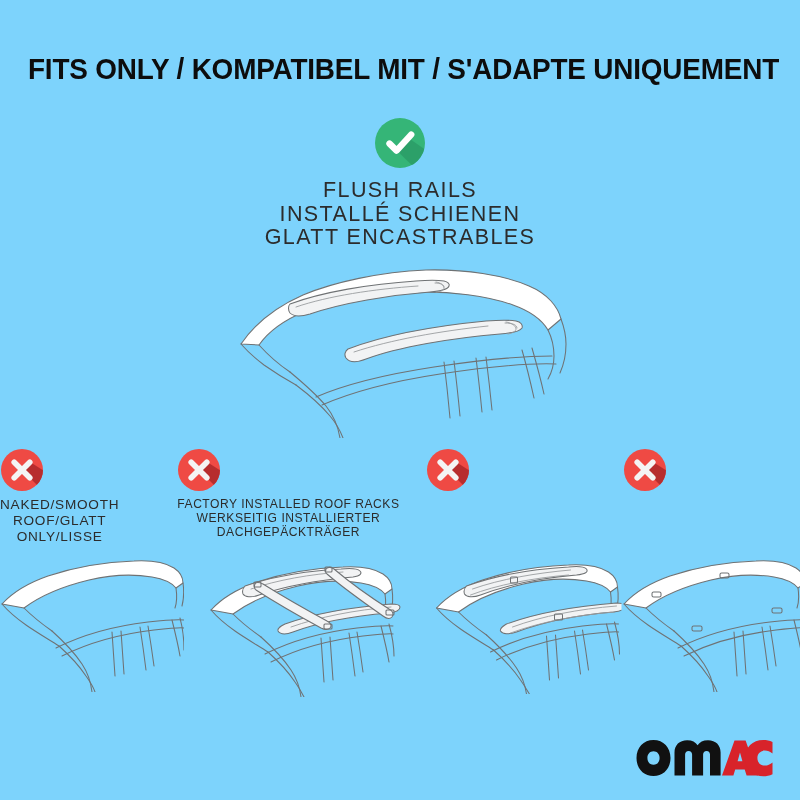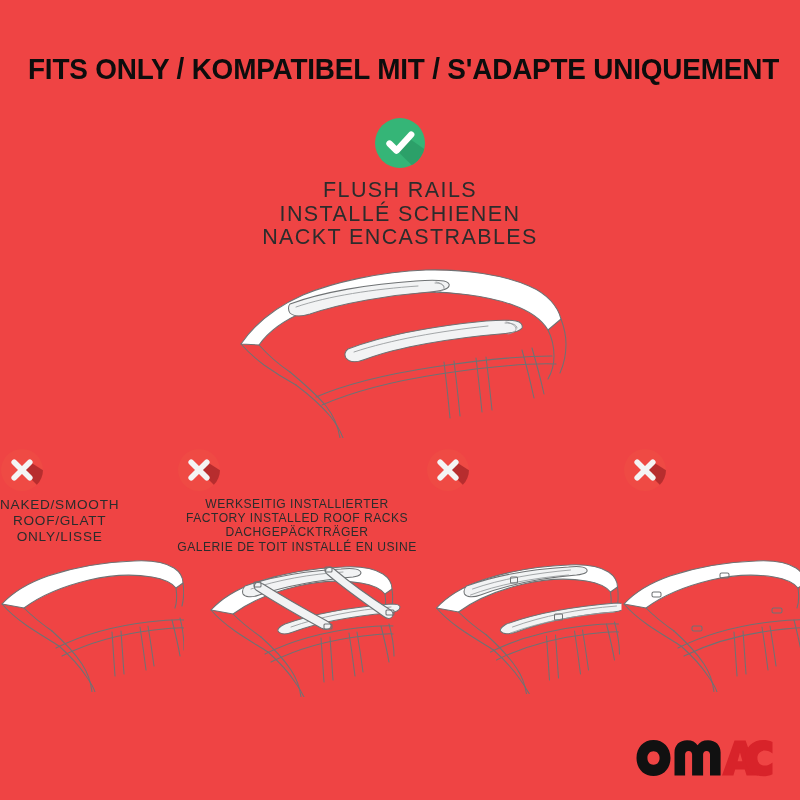--- a/index.html
+++ b/index.html
@@ -11,21 +11,21 @@
     width: 800px;
     height: 800px;
     font-family: "Liberation Sans", sans-serif;
     overflow: hidden;
     position: relative;
   }
   #stage {
     position: relative;
     width: 800px;
     height: 800px;
-    background: #ef4444;
+    background: #7dd3fc;
   }
 
   
   .header {
     position: absolute;
     left: 0;
     top: 52px;
     width: 800px;
     text-align: center;
   }
@@ -162,21 +162,21 @@
         <circle cx="26" cy="26" r="25" fill="#35b577"></circle>
         <g clip-path="url(#cc)">
           <path d="M22.8 33.4 L52 62 L62 40 L33 20 Z" fill="#2a9c66" opacity="0.85"></path>
         </g>
         <path d="M15.5 26.6 L22.6 33.6 L37.2 17.6" fill="none" stroke="#ffffff" stroke-width="6.4" stroke-linecap="round" stroke-linejoin="round"></path>
       </svg>
     </div>
     <div class="main-label">
       <div>FLUSH RAILS</div>
       <div>INSTALLÉ SCHIENEN</div>
-      <div>NACKT ENCASTRABLES</div>
+      <div>GLATT ENCASTRABLES</div>
     </div>
   </div>
 
   <div class="main-art">
     <svg width="340" height="180" viewBox="0 0 340 180">
 
       <path class="art-line art-fill" d="M11 86 C26 64 48 48 73 37 C104 24 150 14 196 12 C235 11 274 17 299 28
                C318 36 328 49 331 61 L318 72 C312 62 300 53 283 47 C258 38 220 33 186 34
                C146 35 104 42 76 53 C54 62 38 74 29 87 Z"></path>
 
@@ -266,24 +266,23 @@
               <circle cx="22" cy="22" r="21"></circle>
             </clipPath>
           </defs>
         <circle cx="22" cy="22" r="21" fill="#ef4a44"></circle>
         <g clip-path="url(#xc2)">
           <path d="M22 22 L44 44 L52 28 L30 14 Z" fill="#b02a2c" opacity="0.9"></path>
         </g>
         <path d="M14.2 14.2 L29.8 29.8 M29.8 14.2 L14.2 29.8" stroke="#f4f4f4" stroke-width="5.6" stroke-linecap="round"></path>
       </svg>
       <div class="cell-label small">
+        <div>FACTORY INSTALLED ROOF RACKS</div>
         <div>WERKSEITIG INSTALLIERTER</div>
-        <div>FACTORY INSTALLED ROOF RACKS</div>
         <div>DACHGEPÄCKTRÄGER</div>
-        <div>GALERIE DE TOIT INSTALLÉ EN USINE</div>
       </div>
       <div class="cell-art">
         <svg width="200" height="145" viewBox="0 0 200 145">
 
           <path class="art-line art-fill" d="M10 58 C20 47 36 37 56 30 C80 22 112 16 142 15 C160 14 174 17 182 22
                    C188 26 191 32 191 37 L184 42 C180 37 172 33 160 31 C142 28 118 29 97 34
                    C72 40 48 50 32 62 Z"></path>
           <path class="art-line" d="M10 58 C16 65 24 72 34 79 C44 86 56 93 67 100"></path>
           <path class="art-line" d="M32 62 C40 70 50 78 60 85"></path>
           <path class="art-line" d="M67 100 C76 108 86 118 94 130 C99 137 102 143 103 145"></path>

